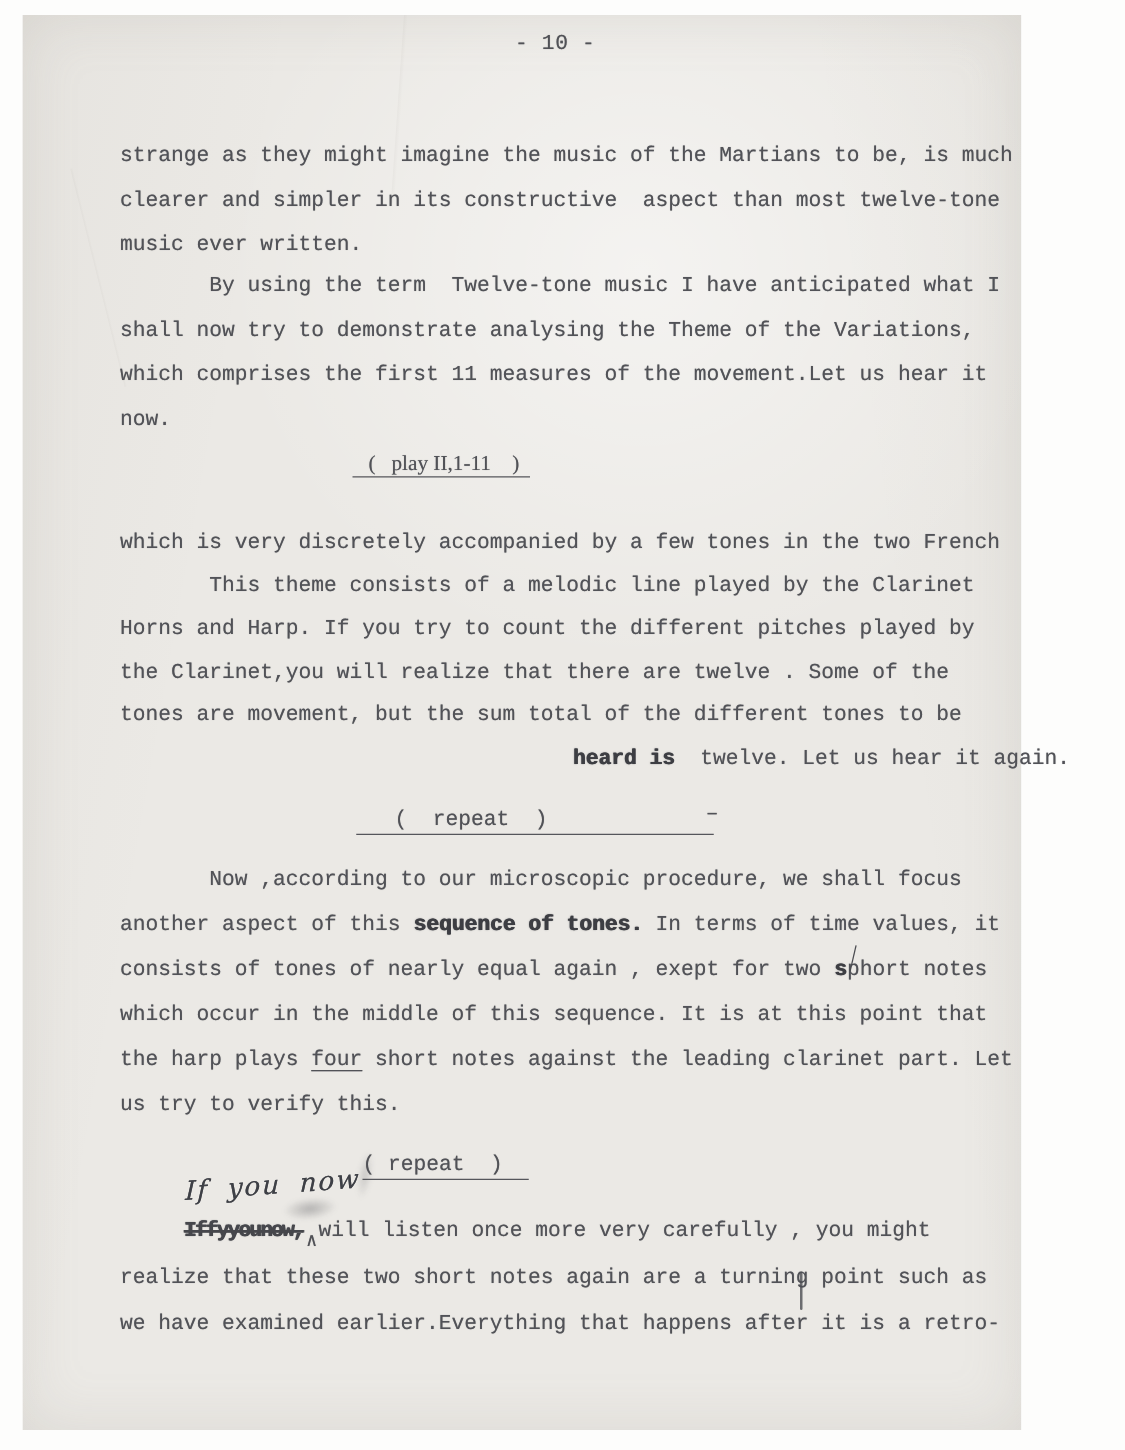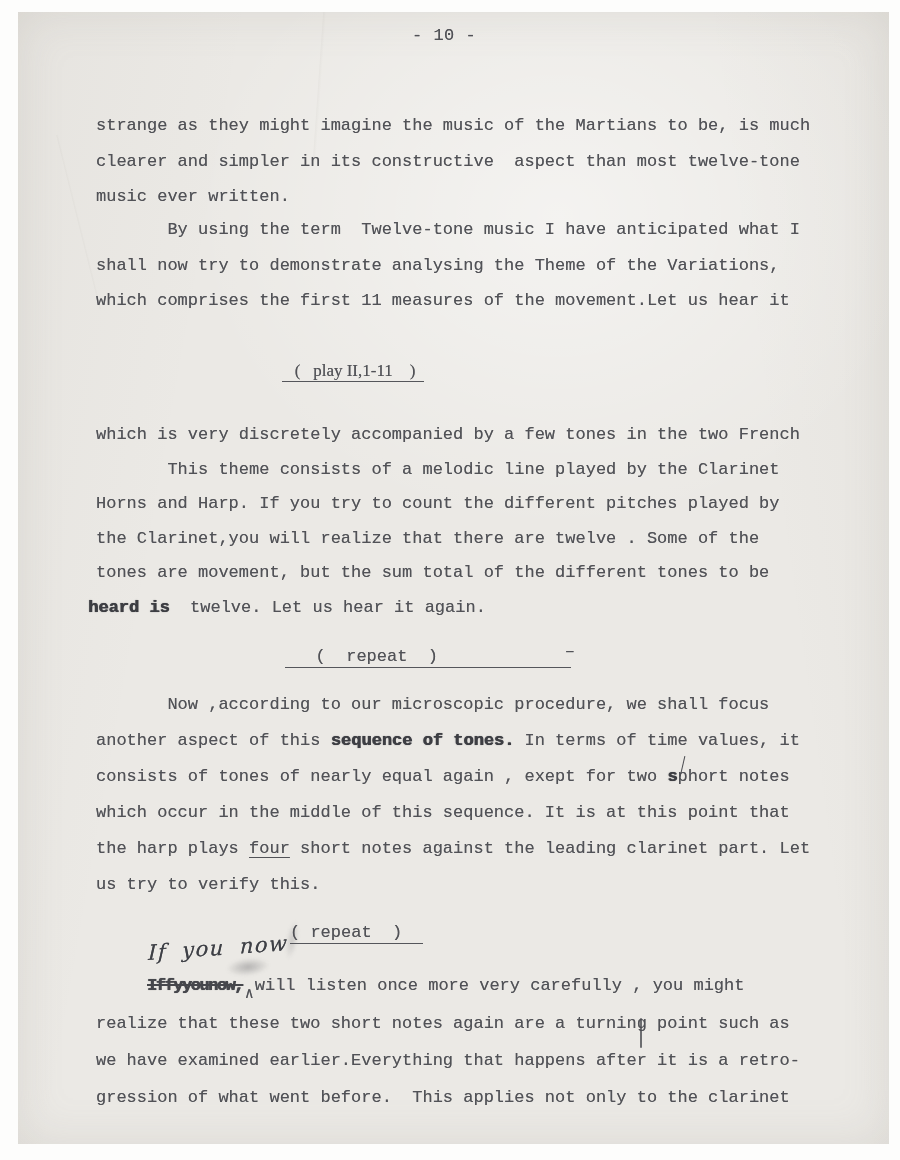--- a/index.html
+++ b/index.html
@@ -1,19 +1,19 @@
 <!DOCTYPE html>
 <html><head>
 <meta charset="utf-8">
 <style>
   html,body{margin:0;padding:0;background:#ffffff;width:900px;height:1160px;overflow:hidden;}
   body{font-family:"Liberation Mono","DejaVu Sans Mono",monospace;}
   .scan{position:relative;width:900px;height:1160px;background:#fdfdfc;}
   .paper{
-    position:absolute;left:18px;top:12px;width:871px;height:1132px;
+    position:absolute;left:18px;top:12px;width:799px;height:1132px;
     background:
       radial-gradient(ellipse 60% 40% at 62% 18%, rgba(255,255,255,.45), rgba(255,255,255,0) 70%),
       linear-gradient(100deg, rgba(120,112,100,.045) 0%, rgba(120,112,100,0) 22%),
       linear-gradient(262deg, rgba(120,112,100,.04) 0%, rgba(120,112,100,0) 18%),
       #ebe9e5;
     box-shadow:inset 0 0 46px rgba(150,144,132,.18);
   }
   .crease{position:absolute;background:linear-gradient(to right, rgba(110,104,94,.05), rgba(110,104,94,0));}
   .crease.c1{left:300px;top:0;width:3px;height:150px;transform:rotate(4deg);}
   .crease.c2{left:60px;top:120px;width:2px;height:180px;transform:rotate(-14deg);}
@@ -66,51 +66,51 @@
     <div id="blocks">
         <div class="block para" style="top: 96px; line-height: 35.5px;">
           <div class="tline"><span>strange as they might imagine the music of the Martians to be, is much</span></div>
           <div class="tline"><span>clearer and simpler in its constructive  aspect than most twelve-tone</span></div>
           <div class="tline"><span>music ever written.</span></div>
         </div>
         <div class="block para" style="top: 200px; line-height: 35.5px;">
           <div class="tline"><span>       By using the term  Twelve-tone music I have anticipated what I</span></div>
           <div class="tline"><span>shall now try to demonstrate analysing the Theme of the Variations,</span></div>
           <div class="tline"><span>which comprises the first 11 measures of the movement.Let us hear it</span></div>
+          <div class="tline"><span>now.</span></div>
         </div>
         <div class="block cue" style="top: 349px; left: 264px; font-family: Liberation Serif, serif;">
           <div class="tline"><span class="seg-u">   (   play II,1-11    )  </span></div>
         </div>
         <div class="block para" style="top: 406px; line-height: 34.6px;">
           <div class="tline"><span>which is very discretely accompanied by a few tones in the two French</span></div>
           <div class="tline"><span>       This theme consists of a melodic line played by the Clarinet</span></div>
           <div class="tline"><span>Horns and Harp. If you try to count the different pitches played by</span></div>
           <div class="tline"><span>the Clarinet,you will realize that there are twelve . Some of the</span></div>
           <div class="tline"><span>tones are movement, but the sum total of the different tones to be</span></div>
-          <div class="tline" style="margin-left: -8px;"><span class="seg-b">heard is</span><span>  twelve. Let us hear it again.</span></div>
+          <div class="tline" style="margin-left: -8px; text-align: right;"><span class="seg-b">heard is</span><span>  twelve. Let us hear it again.</span></div>
         </div>
         <div class="block cue" style="top: 635px; left: 267px;">
           <div class="tline"><span class="seg-u">   (  repeat  )             </span><span class="seg-dash">–</span></div>
         </div>
         <div class="block para" style="top: 675px; line-height: 36px;">
           <div class="tline"><span>       Now ,according to our microscopic procedure, we shall focus</span></div>
           <div class="tline"><span>another aspect of this </span><span class="seg-b">sequence of tones.</span><span> In terms of time values, it</span></div>
           <div class="tline"><span>consists of tones of nearly equal again , exept for two </span><span class="seg-b">s</span><span class="seg-slash">p</span><span>hort notes</span></div>
           <div class="tline"><span>which occur in the middle of this sequence. It is at this point that</span></div>
           <div class="tline"><span>the harp plays </span><span class="seg-u2">four</span><span> short notes against the leading clarinet part. Let</span></div>
           <div class="tline"><span>us try to verify this.</span></div>
         </div>
         <div class="block cue" style="top: 911px; left: 272px;">
           <div class="tline"><span class="seg-u">( repeat  )  </span></div>
         </div>
         <div class="block para" style="top: 955px; line-height: 37px;">
           <div class="tline"><span>     </span><span class="seg-strike">Iffyyounow,</span><span class="seg-caret">∧</span><span>will listen once more very carefully , you might</span></div>
           <div class="tline"><span>realize that these two short notes again are a turning point such as</span></div>
           <div class="tline"><span>we have examined earlier.Everything that happens after it is a retro-</span></div>
-          <div class="tline"><span>gression of what went before.  This applies not only to the clarinet</span></div>
         </div>
       </div>
 
     <div class="hand">If you now</div>
 
     <div class="pen-stem"></div>
     <div class="smudge"></div>
     <div class="smudge2"></div>
   </div>
 </div>

